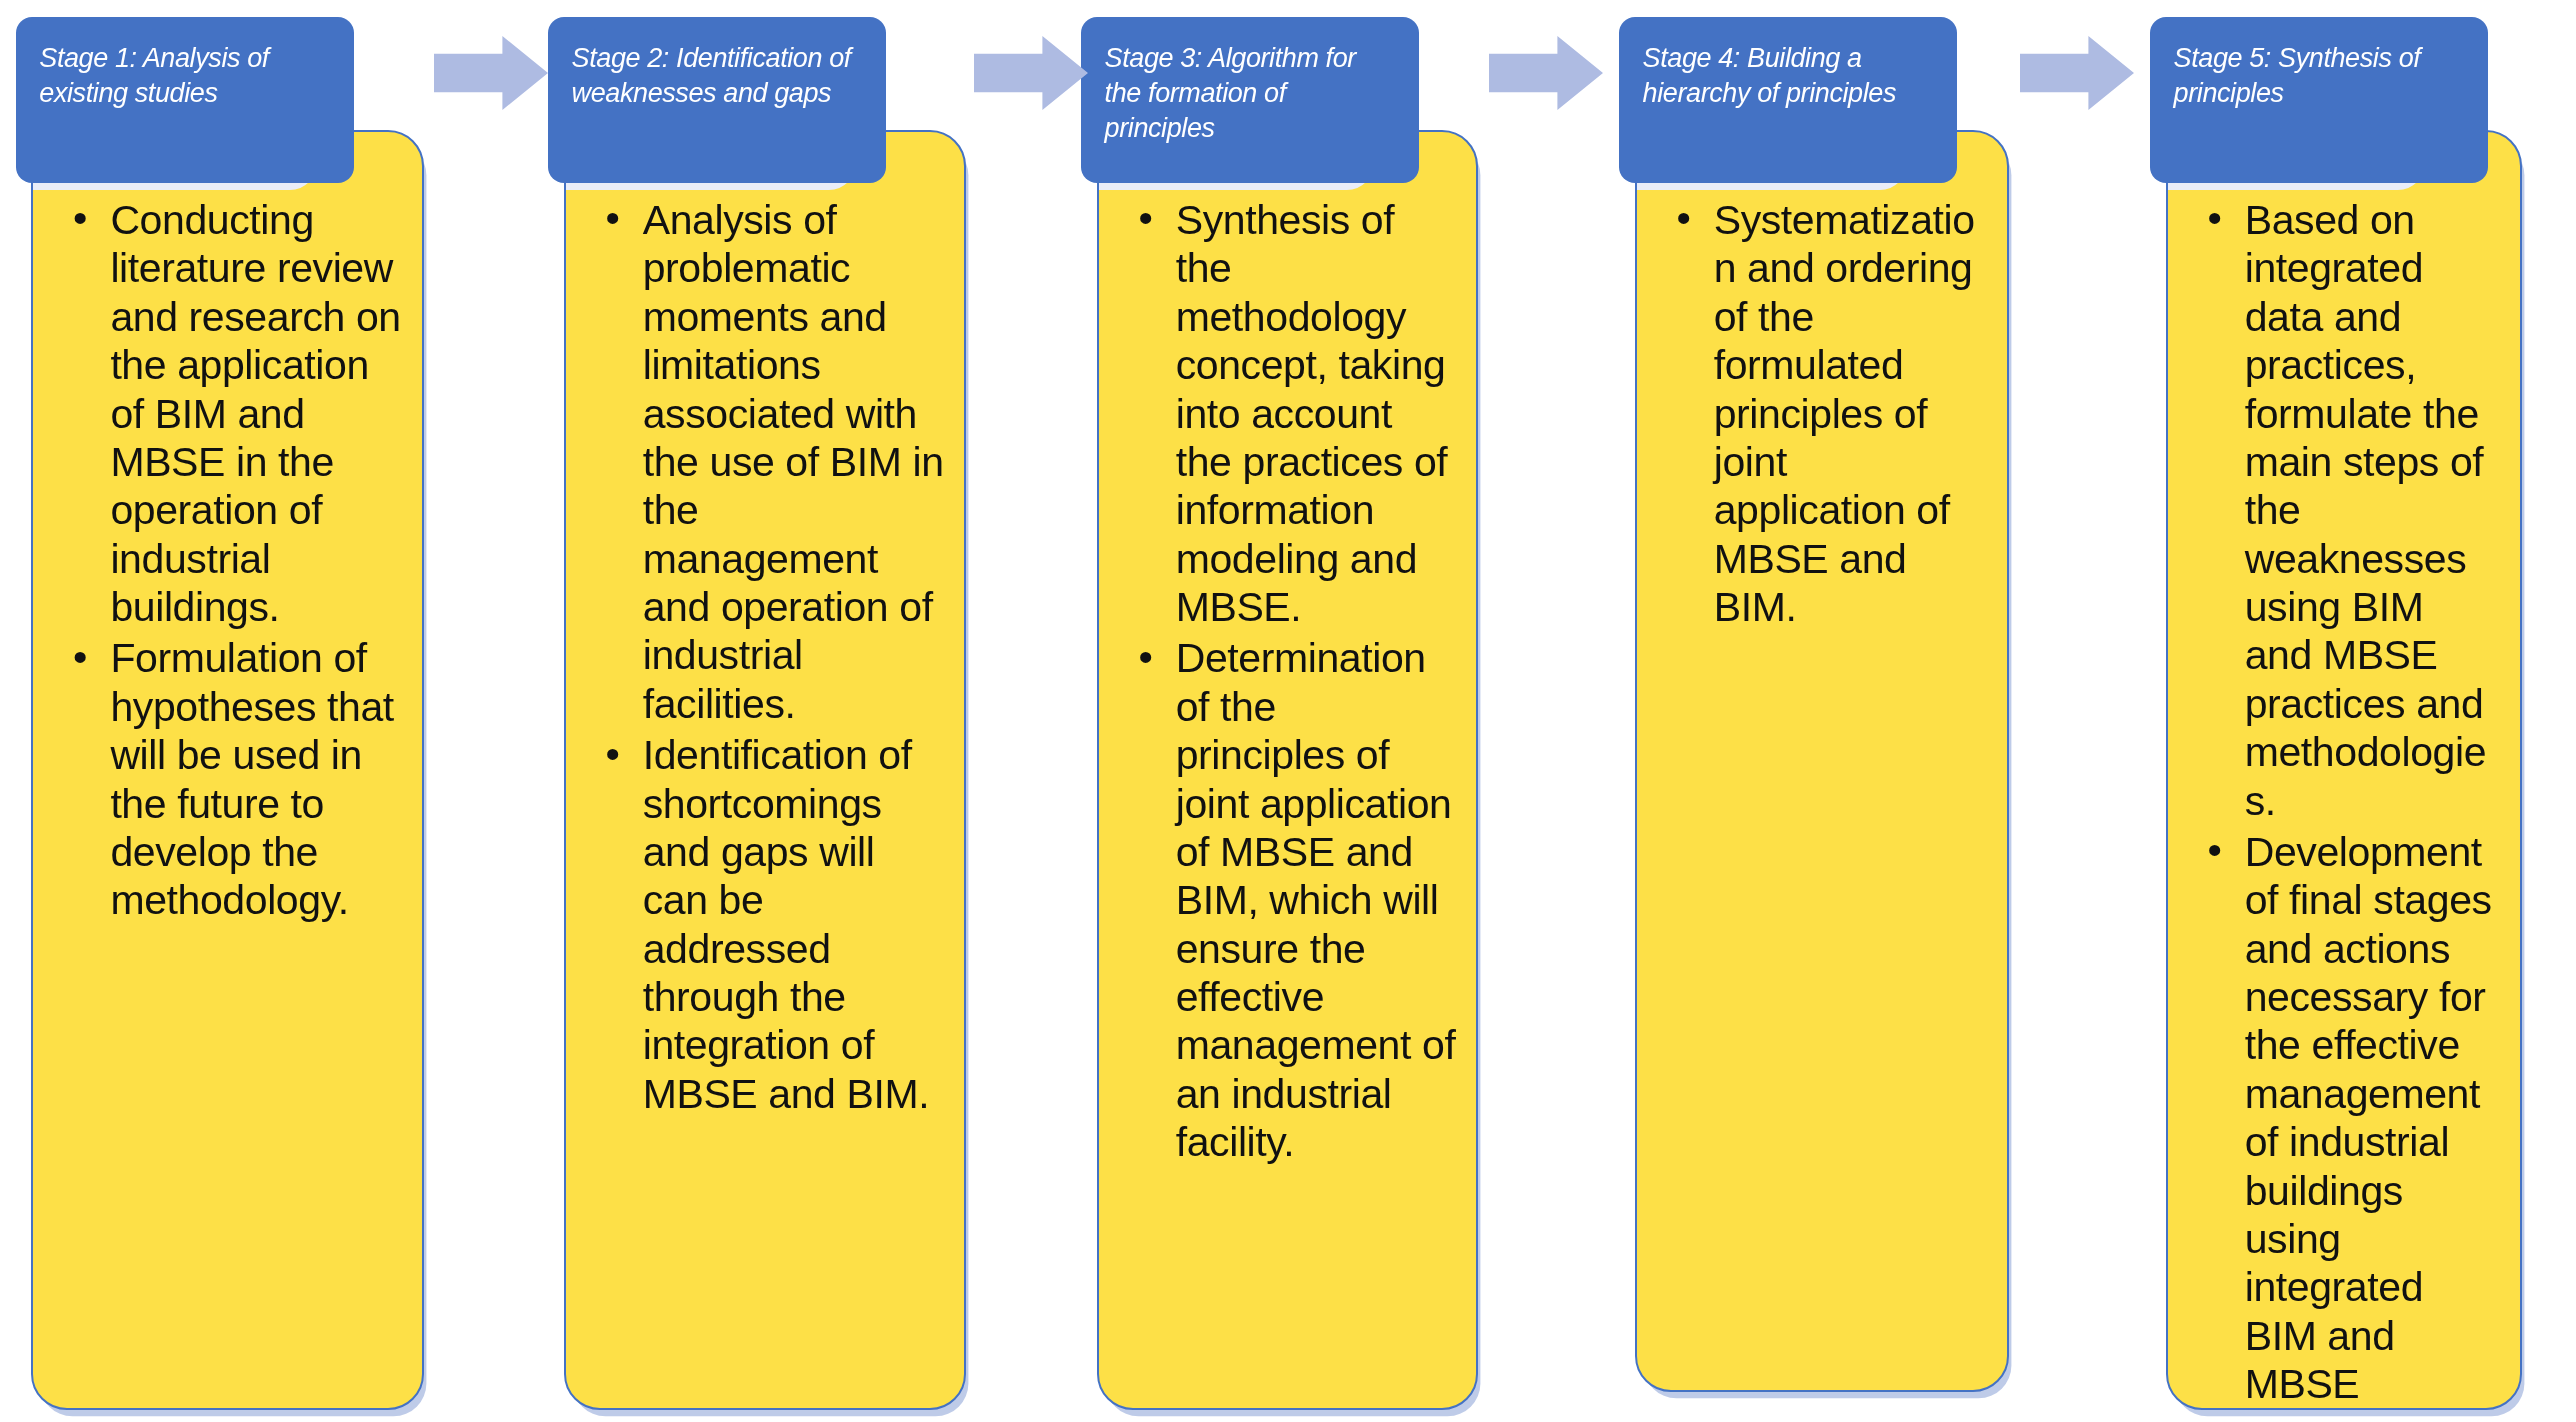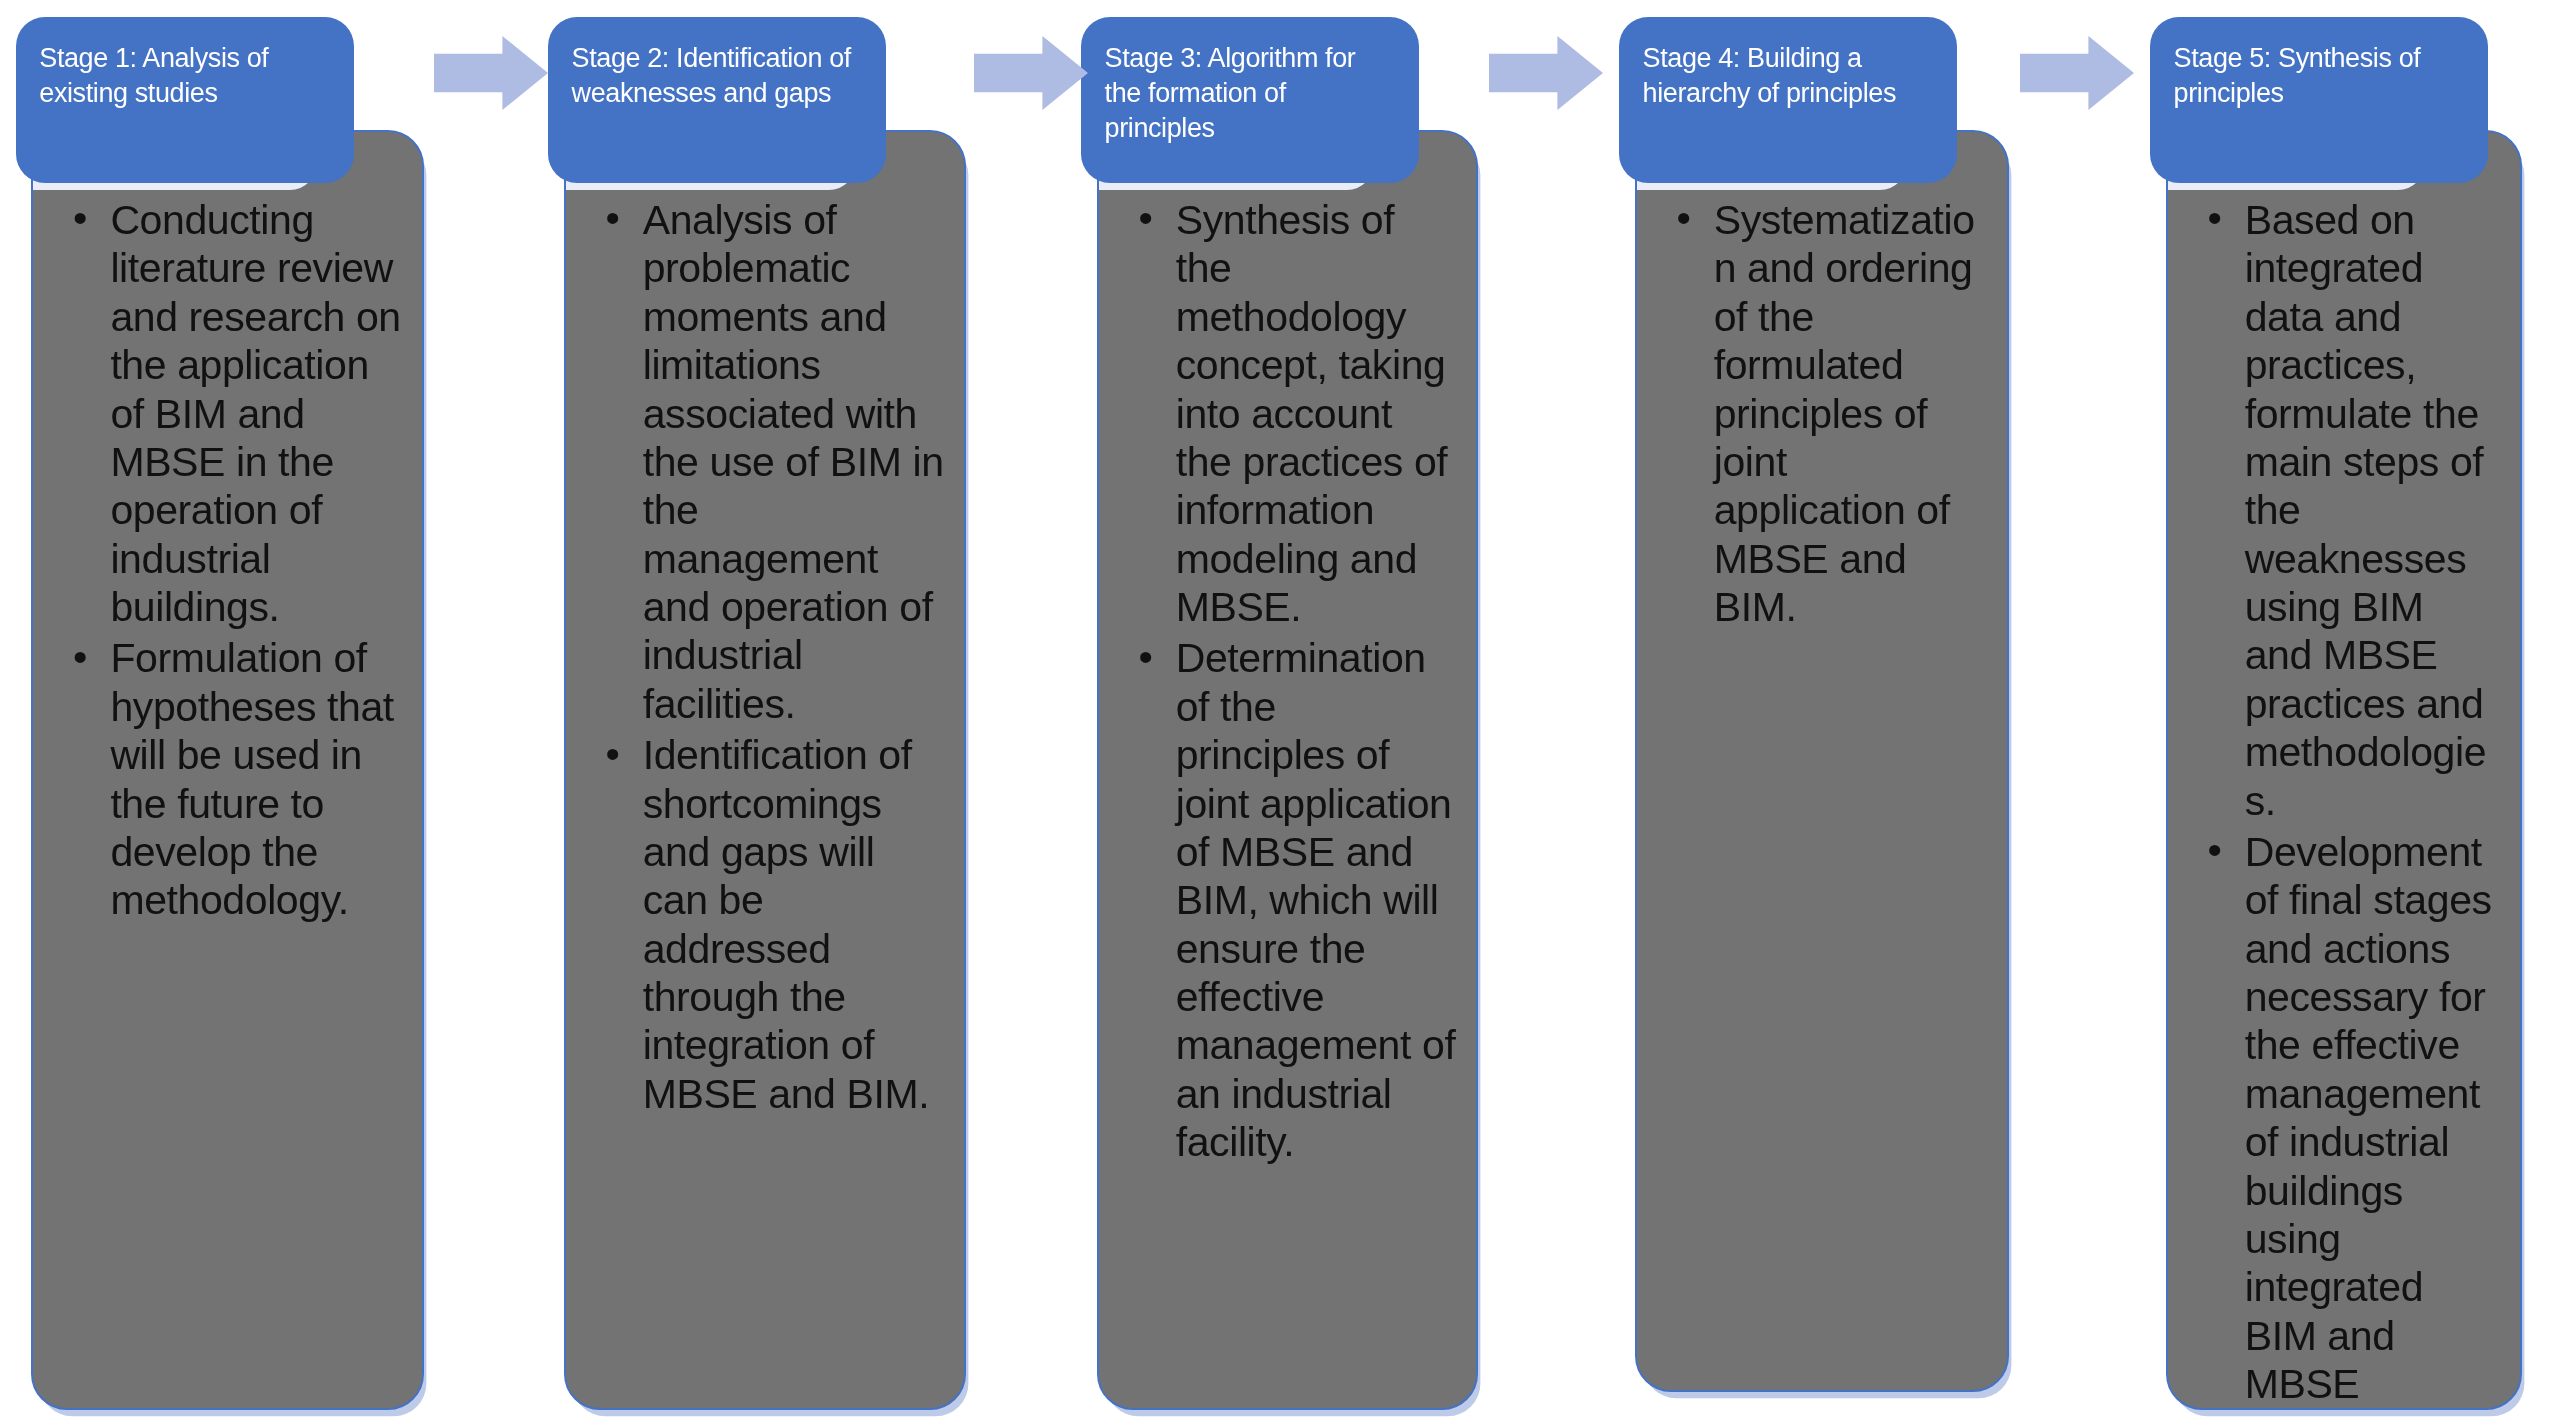--- a/index.html
+++ b/index.html
@@ -17,43 +17,44 @@
 
   .stage{position:absolute;top:0;height:1422px;}
   .stage.s1{left:15.7px;width:408px;}
   .stage.s2{left:548px;width:418px;}
   .stage.s3{left:1081px;width:397px;}
   .stage.s4{left:1619px;width:390px;}
   .stage.s5{left:2150px;width:372px;}
 
   .body{
     position:absolute;left:15.7px;right:0;top:130px;bottom:11.8px;
-    background:#737373;
+    background:#fde047;
     border:2.4px solid var(--body-border);
     border-radius:36px;
     overflow:hidden;
     box-shadow:5.5px 9.4px 0 -3.1px rgba(110,140,205,0.45);
     z-index:1;
   }
   .stage.s4 .body{bottom:30px;}
 
   .band{
     position:absolute;left:0;top:0;width:73%;height:58px;
     background:var(--band-bg);
     border-radius:33px 27px 27px 0;
   }
 
   .hdr{
     position:absolute;left:0;top:17.3px;width:338px;min-height:166px;
     background:var(--header-bg);
     color:var(--header-text);
-    border-radius:29px;
+    border-radius:16px;
     padding:23.6px 20.4px 19px 23.6px;
     font-size:27px;line-height:1.3;font-weight:500;letter-spacing:-0.4px;
     z-index:2;
+    font-style:italic;
   }
 
   .bullets{
     list-style:none;
     padding:64px 20.4px 14px 35px;
     color:var(--text);
     font-size:41px;line-height:1.18;
     letter-spacing:-0.4px;
   }
   .bullets li{

